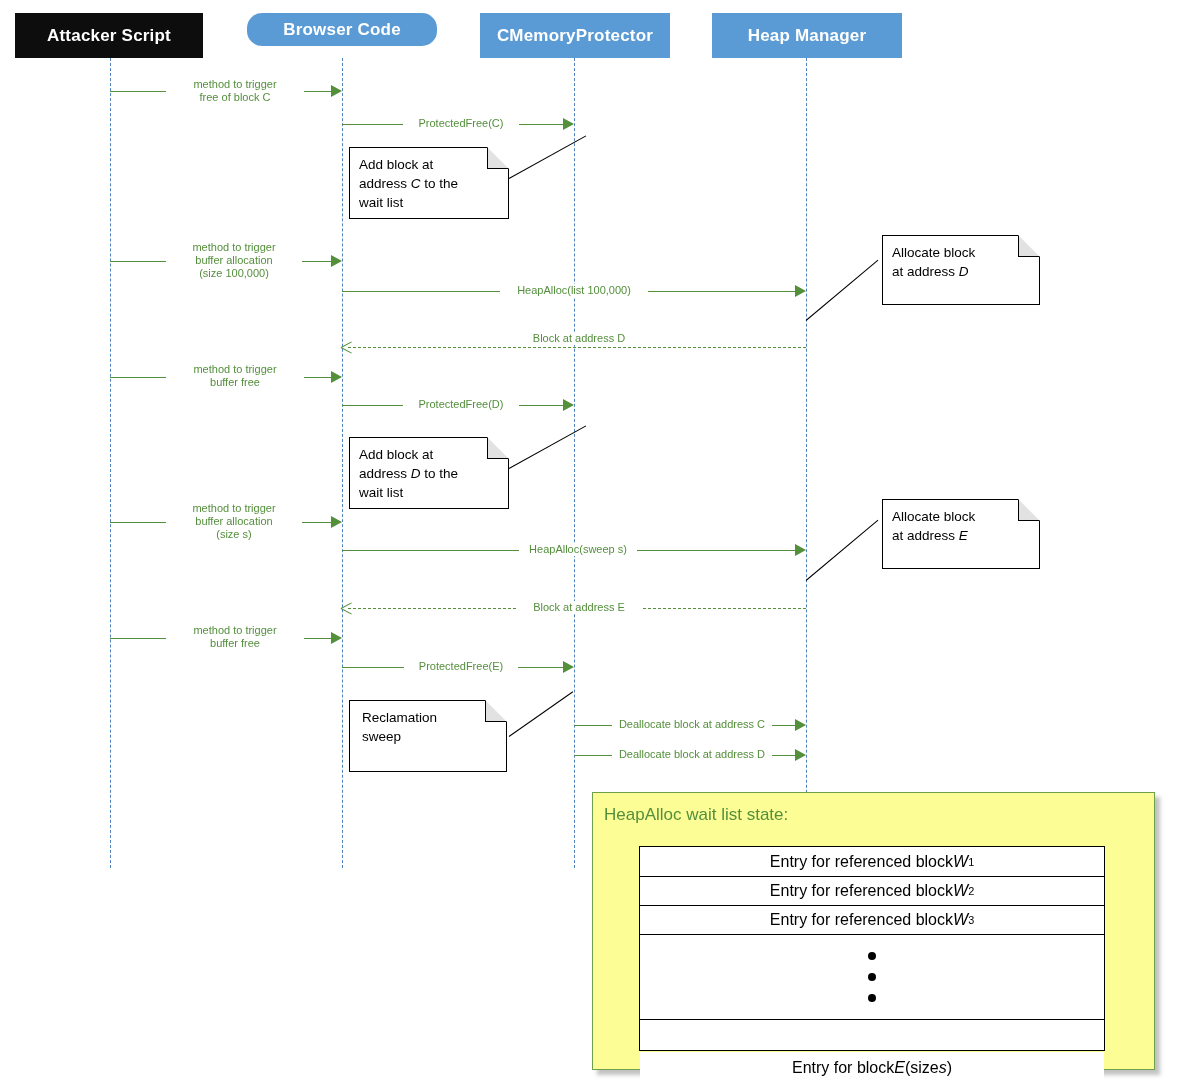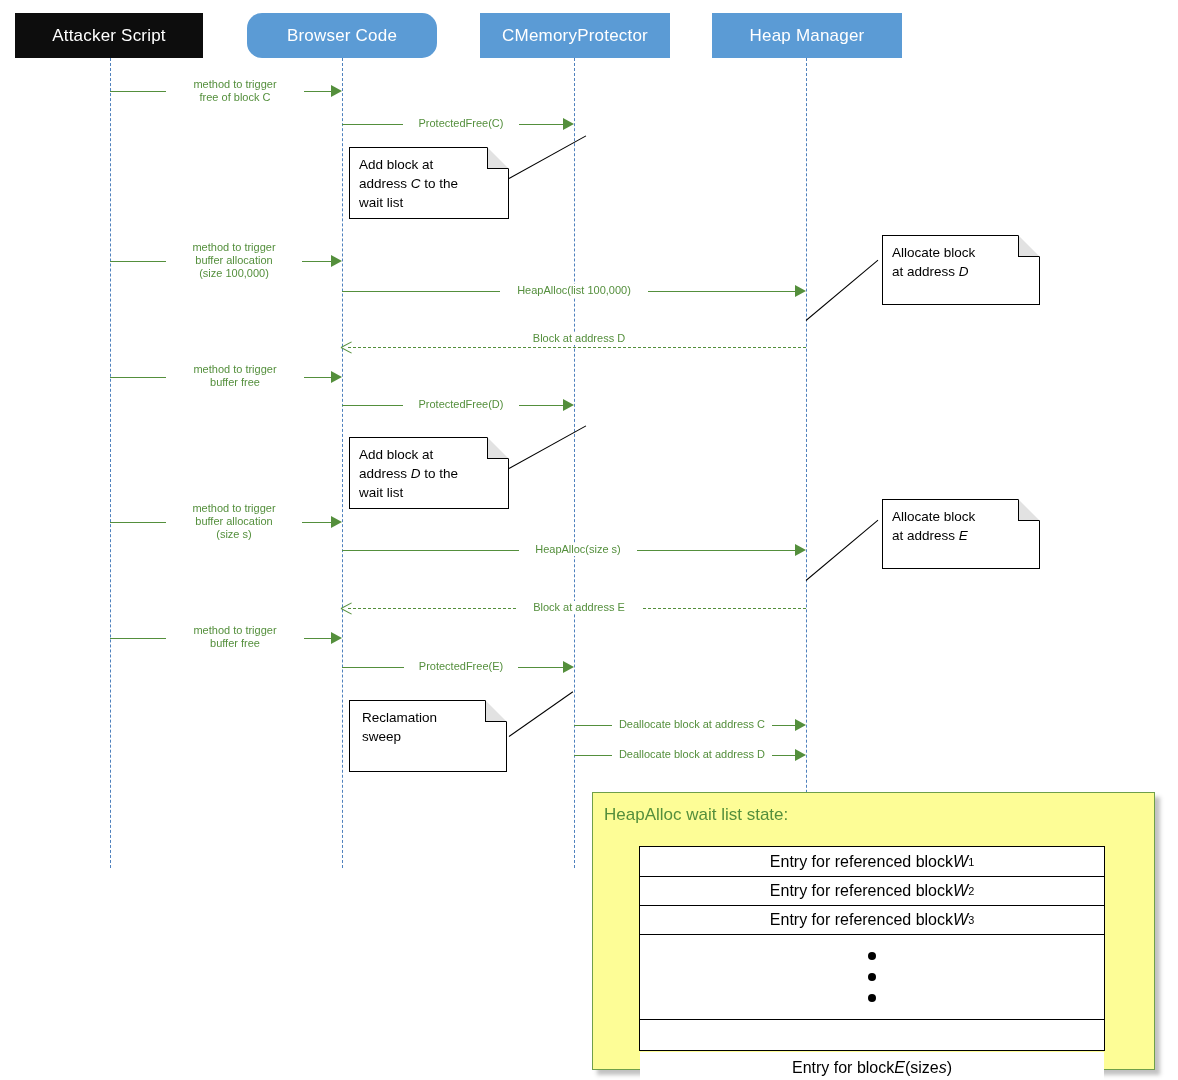--- a/index.html
+++ b/index.html
@@ -1,21 +1,21 @@
 <!DOCTYPE html>
 <html><head>
 <meta charset="utf-8">
 <style>
   html,body{margin:0;padding:0;background:#fff;}
   body{font-family:"Liberation Sans", sans-serif;}
   #canvas{position:relative;width:1178px;height:1080px;background:#fff;overflow:hidden;}
 
   
   .participant{position:absolute;display:flex;align-items:center;justify-content:center;
-               color:#fff;font-weight:normal;font-size:17px;letter-spacing:.2px;}
+               color:#fff;font-weight:bold;font-size:17px;letter-spacing:.2px;}
   .p-dark{background:#0d0d0d;}
   .p-blue{background:#5b9bd5;}
 
   
   .lifeline{position:absolute;width:0;border-left:1.5px dashed #4f81bd;}
 
   
   .msg{position:absolute;height:0;border-top:1.6px solid #548f3c;}
   .msg.dashed{border-top:1.6px dashed #548f3c;}
   .arrowhead{position:absolute;width:0;height:0;
@@ -56,21 +56,21 @@
   sub{font-size:.68em;}
 </style>
 </head>
 <body>
 
 <div id="canvas">
 
   <div class="participant p-dark" style="left:15px;top:13px;width:188px;height:45px;">
     <span>Attacker Script</span>
   </div>
-  <div class="participant p-blue" style="left:247px;top:13px;width:190px;height:45px;border-radius:15px;">
+  <div class="participant p-blue" style="left:247px;top:13px;width:190px;height:33px;border-radius:15px;">
     <span>Browser Code</span>
   </div>
   <div class="participant p-blue" style="left:480px;top:13px;width:190px;height:45px;">
     <span>CMemoryProtector</span>
   </div>
   <div class="participant p-blue" style="left:712px;top:13px;width:190px;height:45px;">
     <span>Heap Manager</span>
   </div>
 
   <div class="lifeline" style="left:110px;top:58px;height:810px;"></div>
@@ -137,21 +137,21 @@
   <div class="msg" style="left:110px;top:522px;width:226px;"></div>
   <div class="arrowhead right" style="left:331px;top:516px;"></div>
   <div class="msg-label" style="left:166px;top:502px;width:130px;">
     <div>method to trigger</div>
     <div>buffer allocation</div>
     <div>(size s)</div>
   </div>
 
   <div class="msg" style="left:342px;top:550px;width:458px;"></div>
   <div class="arrowhead right" style="left:795px;top:544px;"></div>
-  <div class="msg-label" style="left:519px;top:543px;width:112px;">HeapAlloc(size s)</div>
+  <div class="msg-label" style="left:519px;top:543px;width:112px;">HeapAlloc(sweep s)</div>
 
   <div class="leader" style="left:806px;top:580px;width:94px;transform:rotate(-40deg);"></div>
   <div class="note" style="left:882px;top:499px;width:158px;height:70px;">
     <div class="fold2"></div><div class="fold"></div>
     Allocate block<br>at address <em>E</em>
   </div>
 
   <div class="msg dashed" style="left:348px;top:608px;width:458px;"></div>
   <div class="arrowhead openleft" style="left:341px;top:602px;"></div>
   <div class="msg-label" style="left:516px;top:601px;width:120px;">Block at address E</div>

